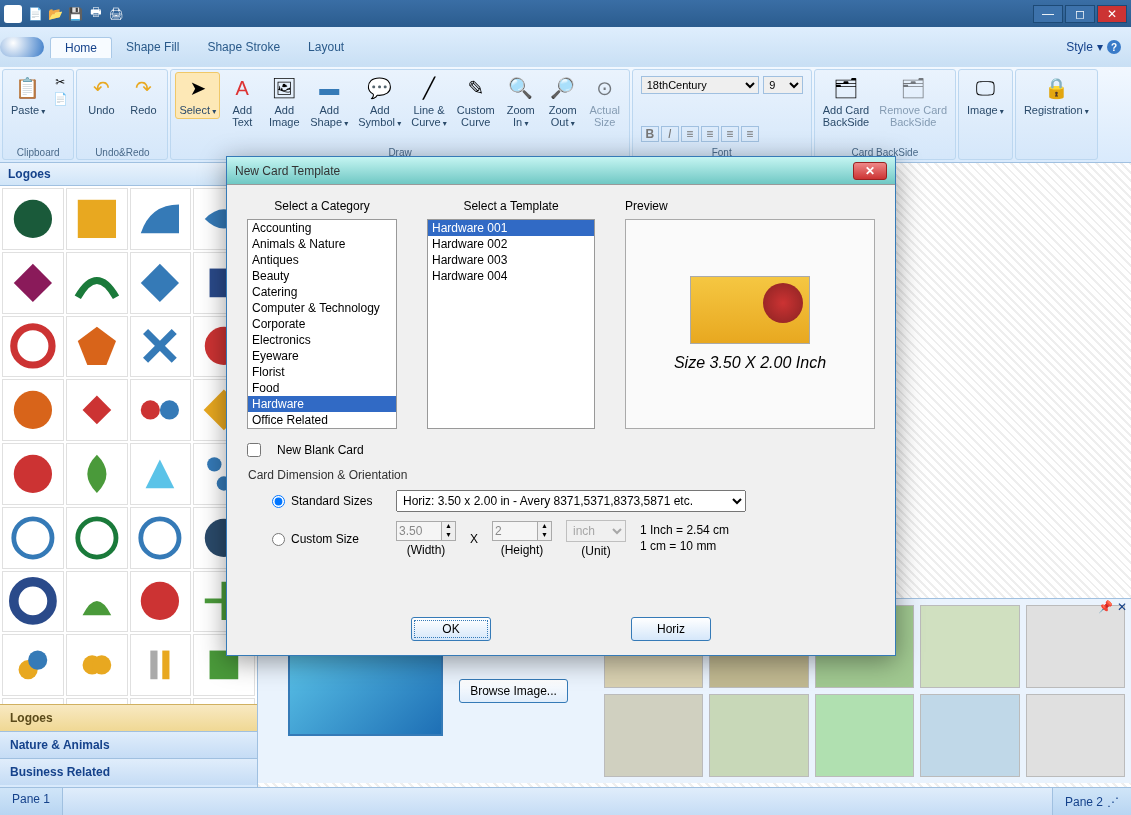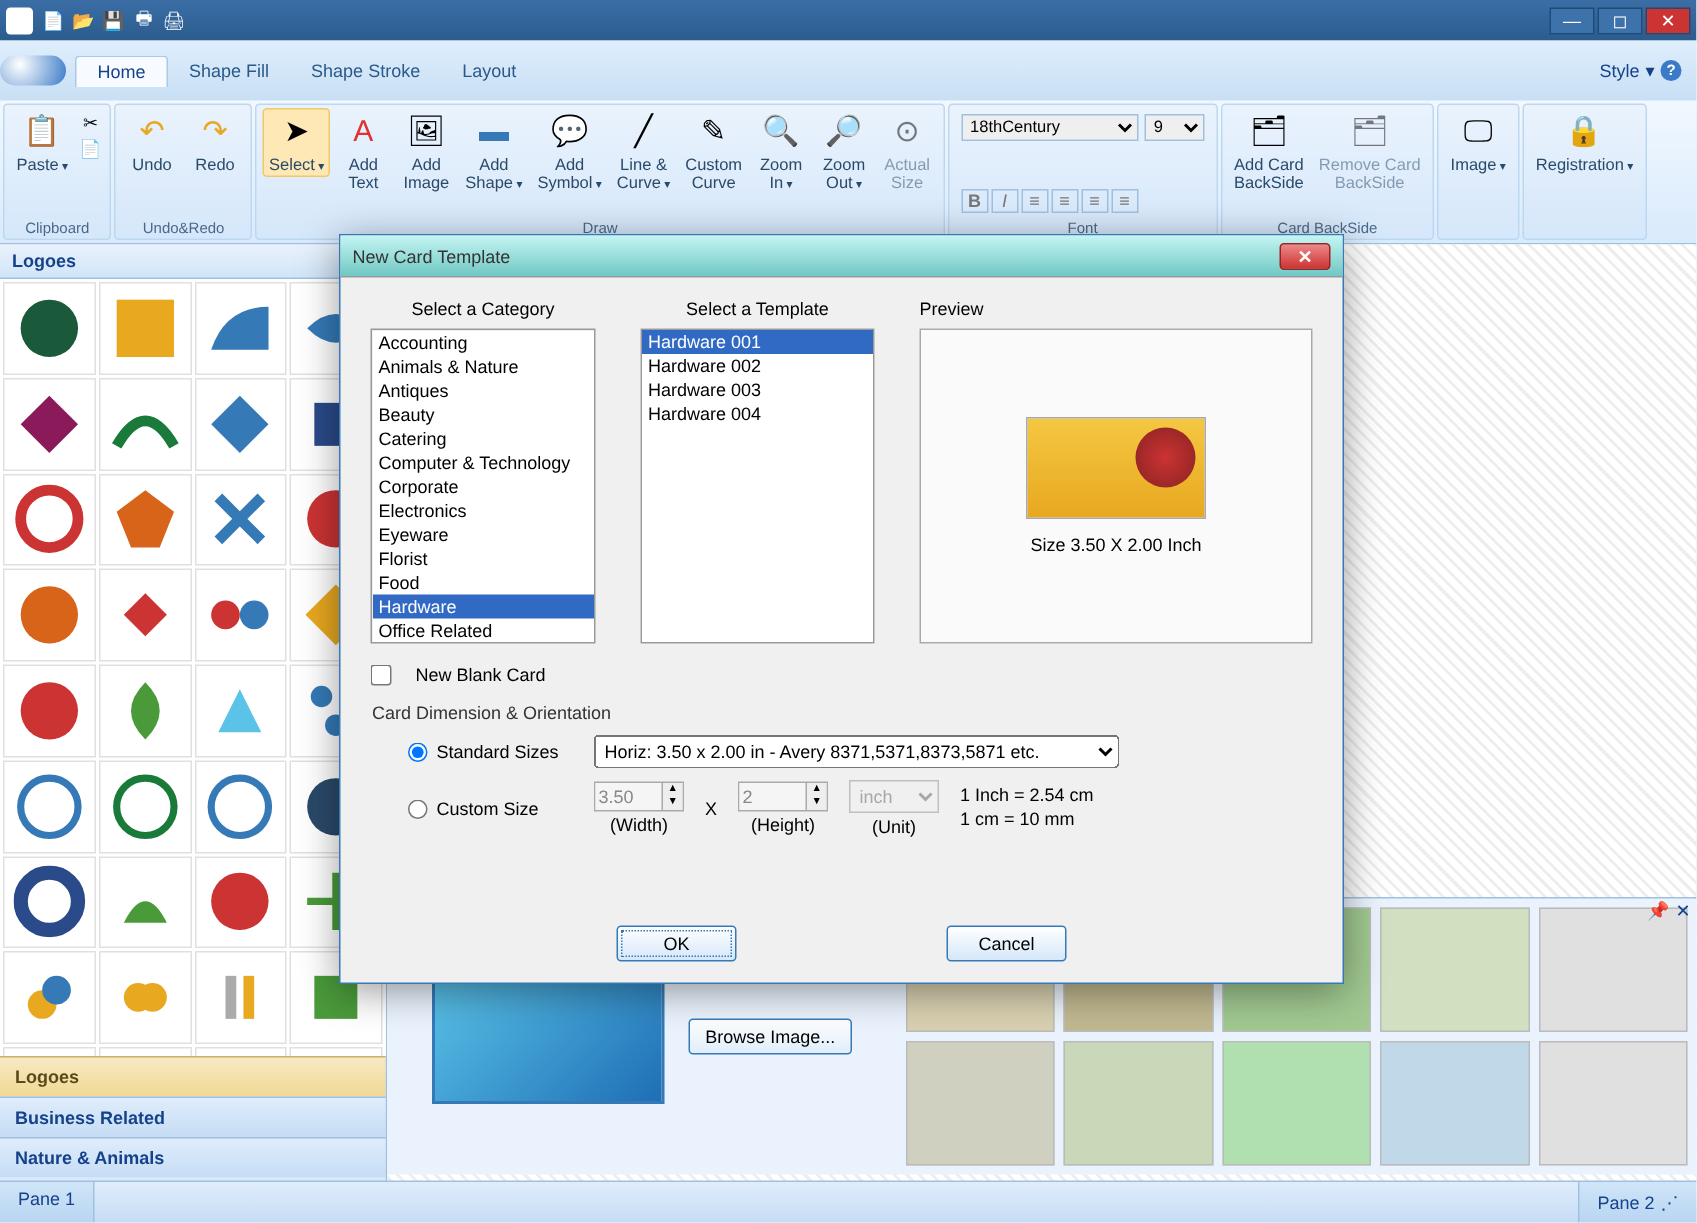--- a/index.html
+++ b/index.html
@@ -74,28 +74,28 @@
 .dialog-overlay { position: absolute; inset: 0; z-index: 100; }
 .dialog { position: absolute; left: 226px; top: 156px; width: 670px; height: 500px; background: #f0f0f0; border: 1px solid #357ab7; box-shadow: 0 5px 25px rgba(0,0,0,0.4); }
 .dlg-title { height: 28px; background: linear-gradient(#c5f5f2,#70c8c4); display: flex; align-items: center; padding: 0 8px; color: #333; border-bottom:1px solid #999;}
 .dlg-title .spacer { flex: 1; }
 .dlg-close { width: 34px; height: 18px; background: linear-gradient(#e88,#c33); border: 1px solid #922; border-radius: 3px; display: flex; align-items: center; justify-content: center; color: #fff; font-weight: bold; cursor: pointer; }
 .dlg-body { padding: 14px 20px; height: calc(100% - 28px); display: flex; flex-direction: column; }
 .dlg-top { display: flex; gap: 30px; height: 230px; }
 .col { display: flex; flex-direction: column; }
 .col-hdr { text-align: center; margin-bottom: 6px; }
 .listbox { flex: 1; border: 1px solid #999; background: #fff; overflow-y: scroll; width: 150px; }
-.listbox.wide { width: 156px; }
+.listbox.wide { width: 168px; }
 .list-item { padding: 1px 4px; cursor: pointer; white-space:nowrap; }
 .list-item.selected { background: #316ac5; color: #fff; }
 .preview-col { flex: 1; }
 .preview-box { border: 1px solid #aaa; background: #fafafa; height: 210px; display: flex; flex-direction: column; align-items: center; justify-content: center; gap: 10px; }
 .card-thumb { width: 120px; height: 68px; background: linear-gradient(#f5c742,#e8a820); border: 1px solid #aaa; position:relative;}
 .card-thumb::after { content:""; position:absolute; right:6px; top:6px; width:40px; height:40px; background: radial-gradient(circle,#c33,#822); border-radius:50%;}
-.size-lbl { font-size: 12px; }
+.size-lbl { font-size: 16px; font-style: italic; }
 
 .blank-row { margin-top: 14px; display:flex; align-items:center; gap:16px;}
 .blank-row input[type=checkbox]{ width:14px; height:14px;}
 
 .dim-group { margin-top: 10px; border: 1px solid transparent; }
 .dim-group .legend { color: #333; margin-bottom: 8px; }
 .dim-row { display: flex; align-items: center; gap: 14px; margin: 8px 0 8px 24px; }
 .dim-row label { display: flex; align-items: center; gap: 6px; min-width:110px;}
 .dim-row select.wide { flex: 1; max-width: 350px; padding:2px;}
 .spin-wrap { display:flex; flex-direction:column; align-items:center; gap:2px;}
@@ -461,22 +461,22 @@
             <rect x="2" y="2" width="6" height="6" fill="#4a9a3a"></rect>
           </svg>
         </div>
       <div class="logo-cell"></div>
       <div class="logo-cell"></div>
       <div class="logo-cell"></div>
       <div class="logo-cell"></div>
     </div>
     <div class="accordion">
       <div class="acc-item">Logoes</div>
+      <div class="acc-item blue">Nature &amp; Animals</div>
       <div class="acc-item blue">Business Related</div>
-      <div class="acc-item blue">Nature &amp; Animals</div>
       <div class="acc-expand">»</div>
     </div>
   </div>
   <div class="canvas-area">
     <div class="hatched"></div>
   </div>
 </div>
 
 <div class="bottom-strip">
   <div class="close-strip">
@@ -601,17 +601,17 @@
           </div>
           <div class="hint">
             <div>1 Inch = 2.54 cm</div>
             <div>1 cm = 10 mm</div>
           </div>
         </div>
       </div>
 
       <div class="dlg-btns">
         <button>OK</button>
-        <button>Cancel</button>
+        <button>Horiz</button>
       </div>
     </div>
   </div>
 </div>
 
 </body></html>

